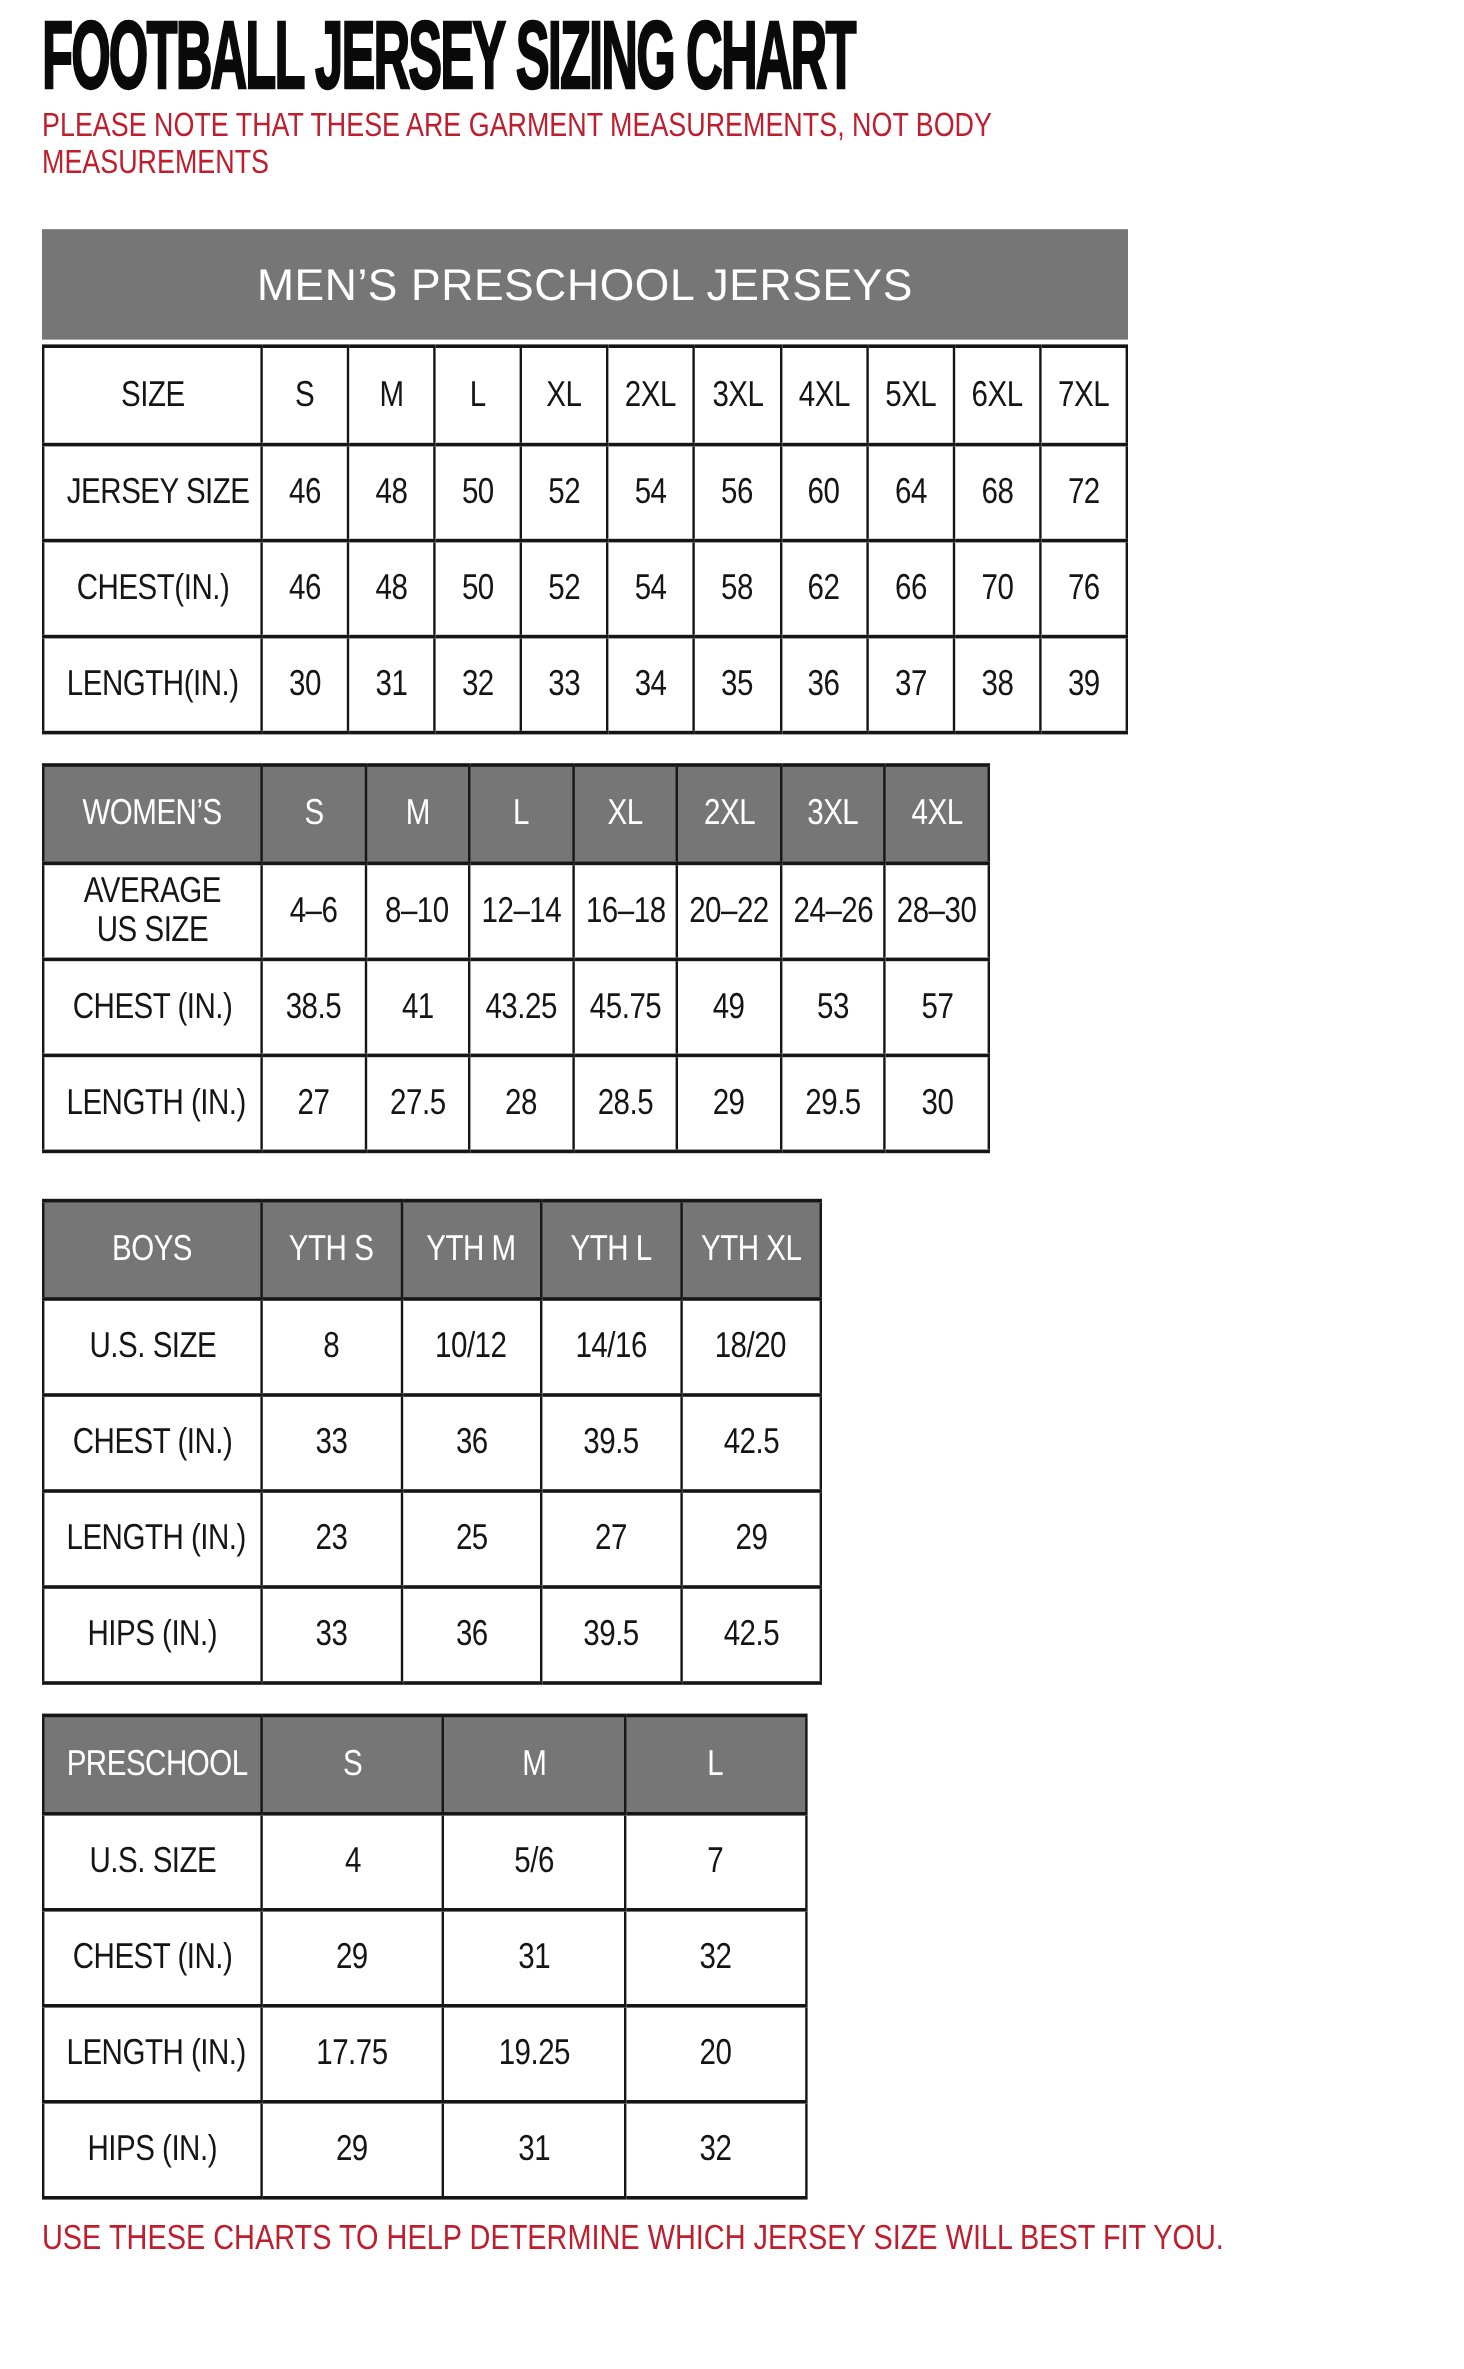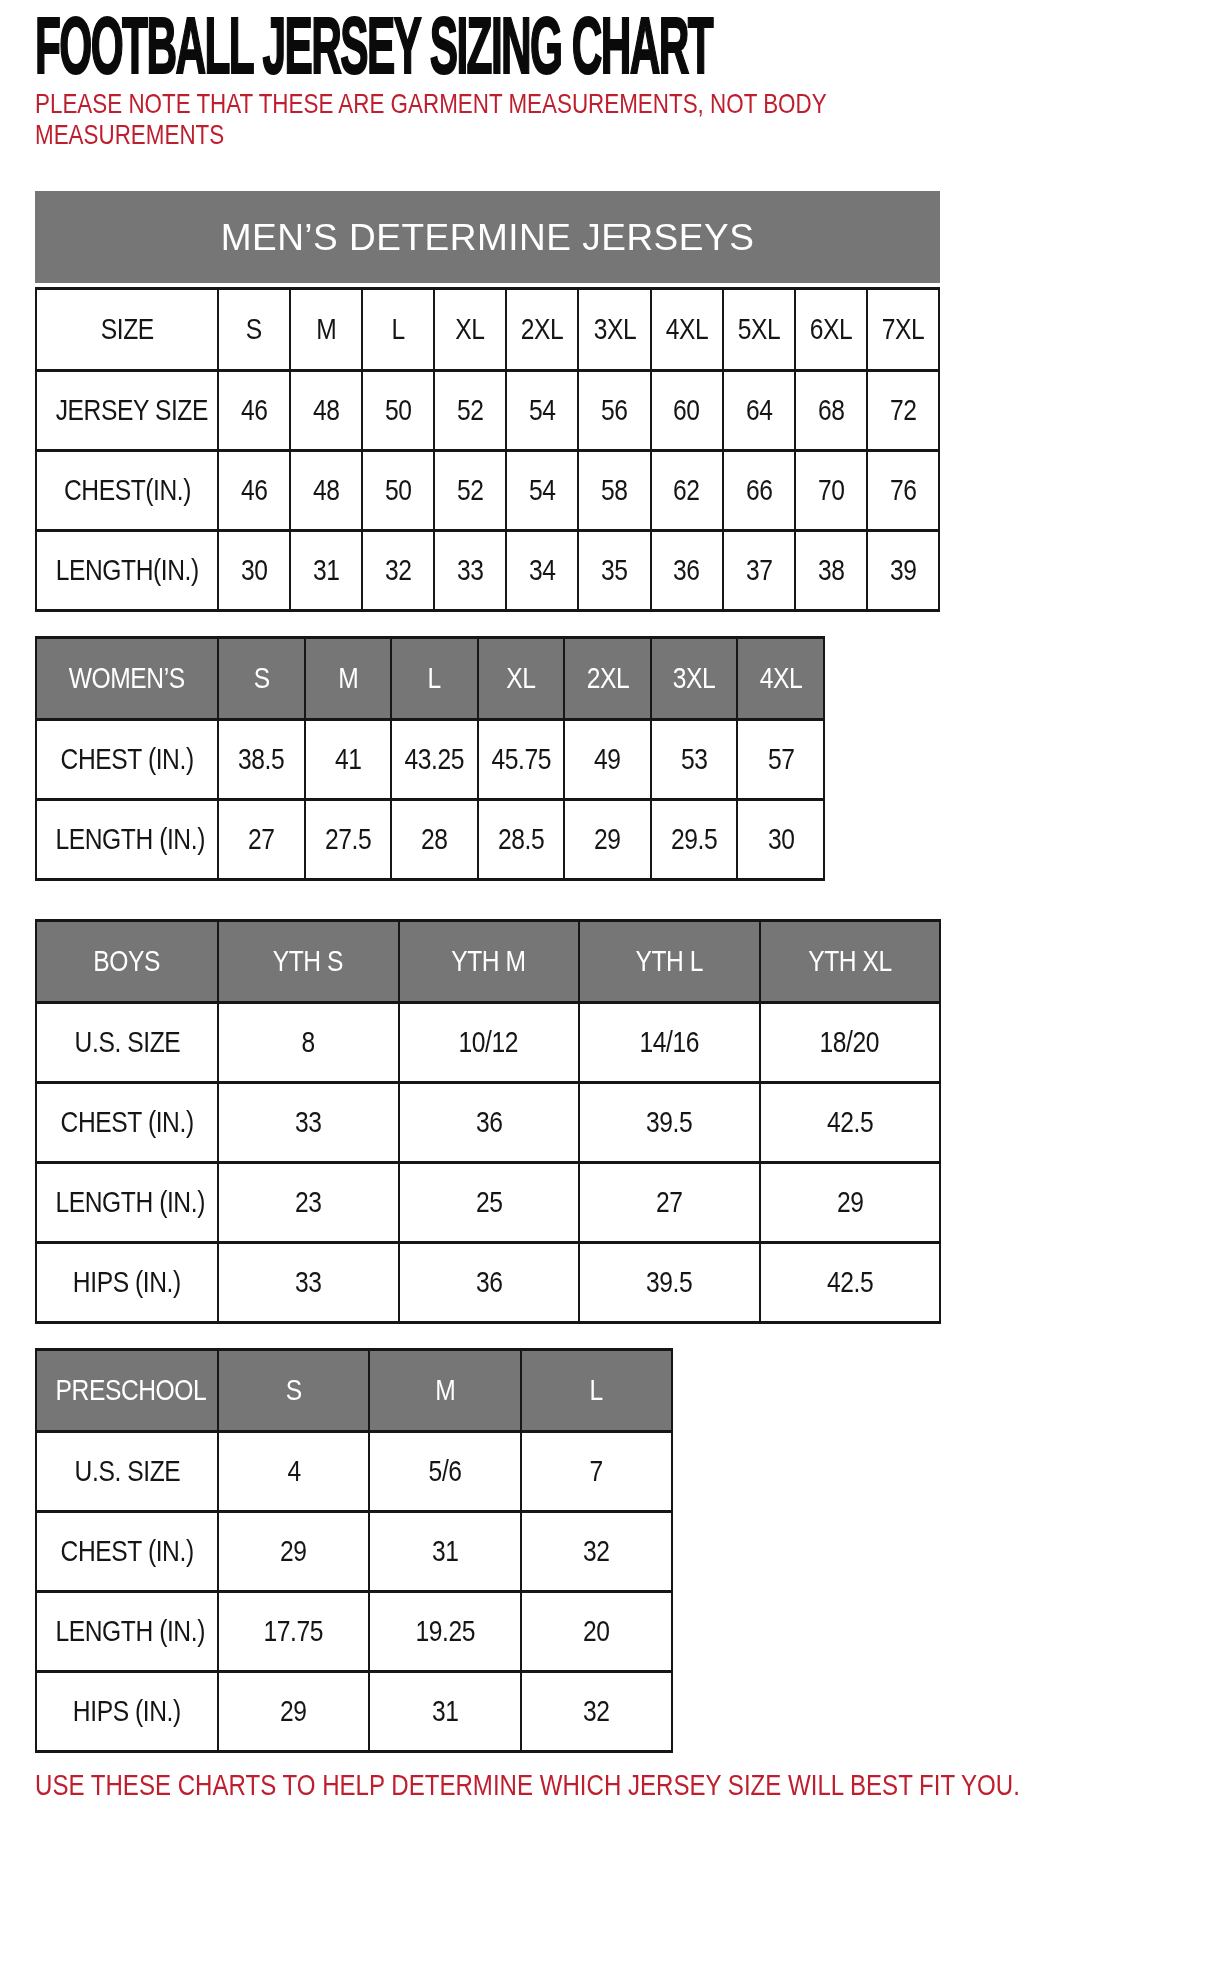--- a/index.html
+++ b/index.html
@@ -56,21 +56,21 @@
     letter-spacing: 0.5px;
     margin-bottom: 4px;
   }
   table {
     border-collapse: collapse;
     table-layout: fixed;
     margin-bottom: 24px;
   }
   #table-mens      { width: 905px; }
   #table-womens    { width: 790px; margin-bottom: 38px; margin-top: 12px; }
-  #table-boys      { width: 906px; }
+  #table-boys      { width: 650px; }
   #table-preschool { width: 638px; margin-bottom: 0; border-radius: 29px; }
   col.label-col { width: 182px; }
   th, td {
     border: solid var(--border_black);
     border-width: 3px 2px;
     text-align: center;
     vertical-align: middle;
     font-weight: normal;
     font-size: 30px;
     padding: 0 2px;
@@ -100,21 +100,21 @@
 </style>
 </head>
 <body>
 
 <div class="page">
 
   <h1 class="page-title"><span class="condensed-title">FOOTBALL JERSEY SIZING CHART</span></h1>
 
   <div class="note"><span class="note-inner">PLEASE NOTE THAT THESE ARE GARMENT MEASUREMENTS, NOT BODY MEASUREMENTS</span></div>
 
-  <div class="table-title-bar"><span>MEN’S DETERMINE JERSEYS</span></div>
+  <div class="table-title-bar"><span>MEN’S PRESCHOOL JERSEYS</span></div>
 
   <table id="table-mens" class="plain">
       <colgroup>
         <col class="label-col">
         <col>
         <col>
         <col>
         <col>
         <col>
         <col>
@@ -199,20 +199,30 @@
           <th><span class="fit nowrap">M</span></th>
           <th><span class="fit nowrap">L</span></th>
           <th><span class="fit nowrap">XL</span></th>
           <th><span class="fit nowrap">2XL</span></th>
           <th><span class="fit nowrap">3XL</span></th>
           <th><span class="fit nowrap">4XL</span></th>
         </tr>
       </thead>
       <tbody>
         <tr>
+          <th scope="row"><span class="fit">AVERAGE US SIZE</span></th>
+          <td><span class="fit nowrap">4–6</span></td>
+          <td><span class="fit nowrap">8–10</span></td>
+          <td><span class="fit nowrap">12–14</span></td>
+          <td><span class="fit nowrap">16–18</span></td>
+          <td><span class="fit nowrap">20–22</span></td>
+          <td><span class="fit nowrap">24–26</span></td>
+          <td><span class="fit nowrap">28–30</span></td>
+        </tr>
+        <tr>
           <th scope="row"><span class="fit nowrap">CHEST (IN.)</span></th>
           <td><span class="fit nowrap">38.5</span></td>
           <td><span class="fit nowrap">41</span></td>
           <td><span class="fit nowrap">43.25</span></td>
           <td><span class="fit nowrap">45.75</span></td>
           <td><span class="fit nowrap">49</span></td>
           <td><span class="fit nowrap">53</span></td>
           <td><span class="fit nowrap">57</span></td>
         </tr>
         <tr>

